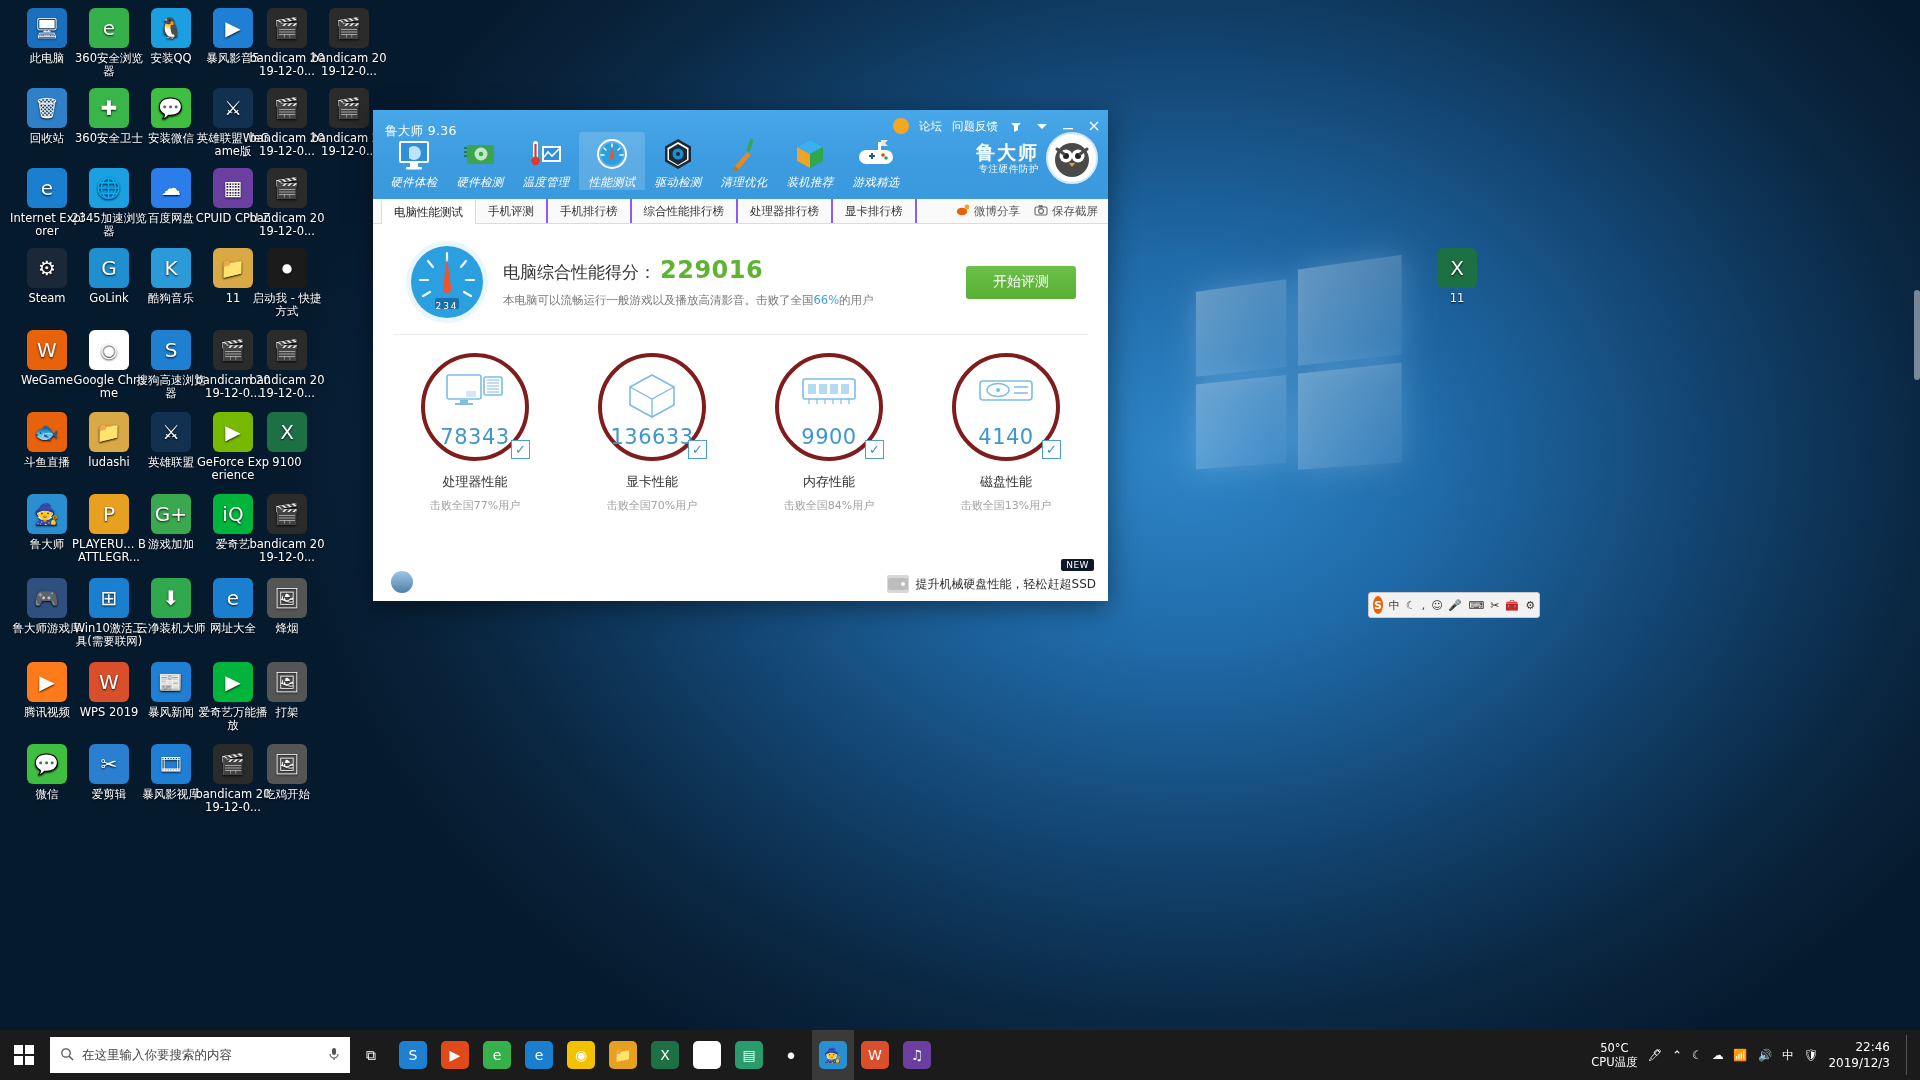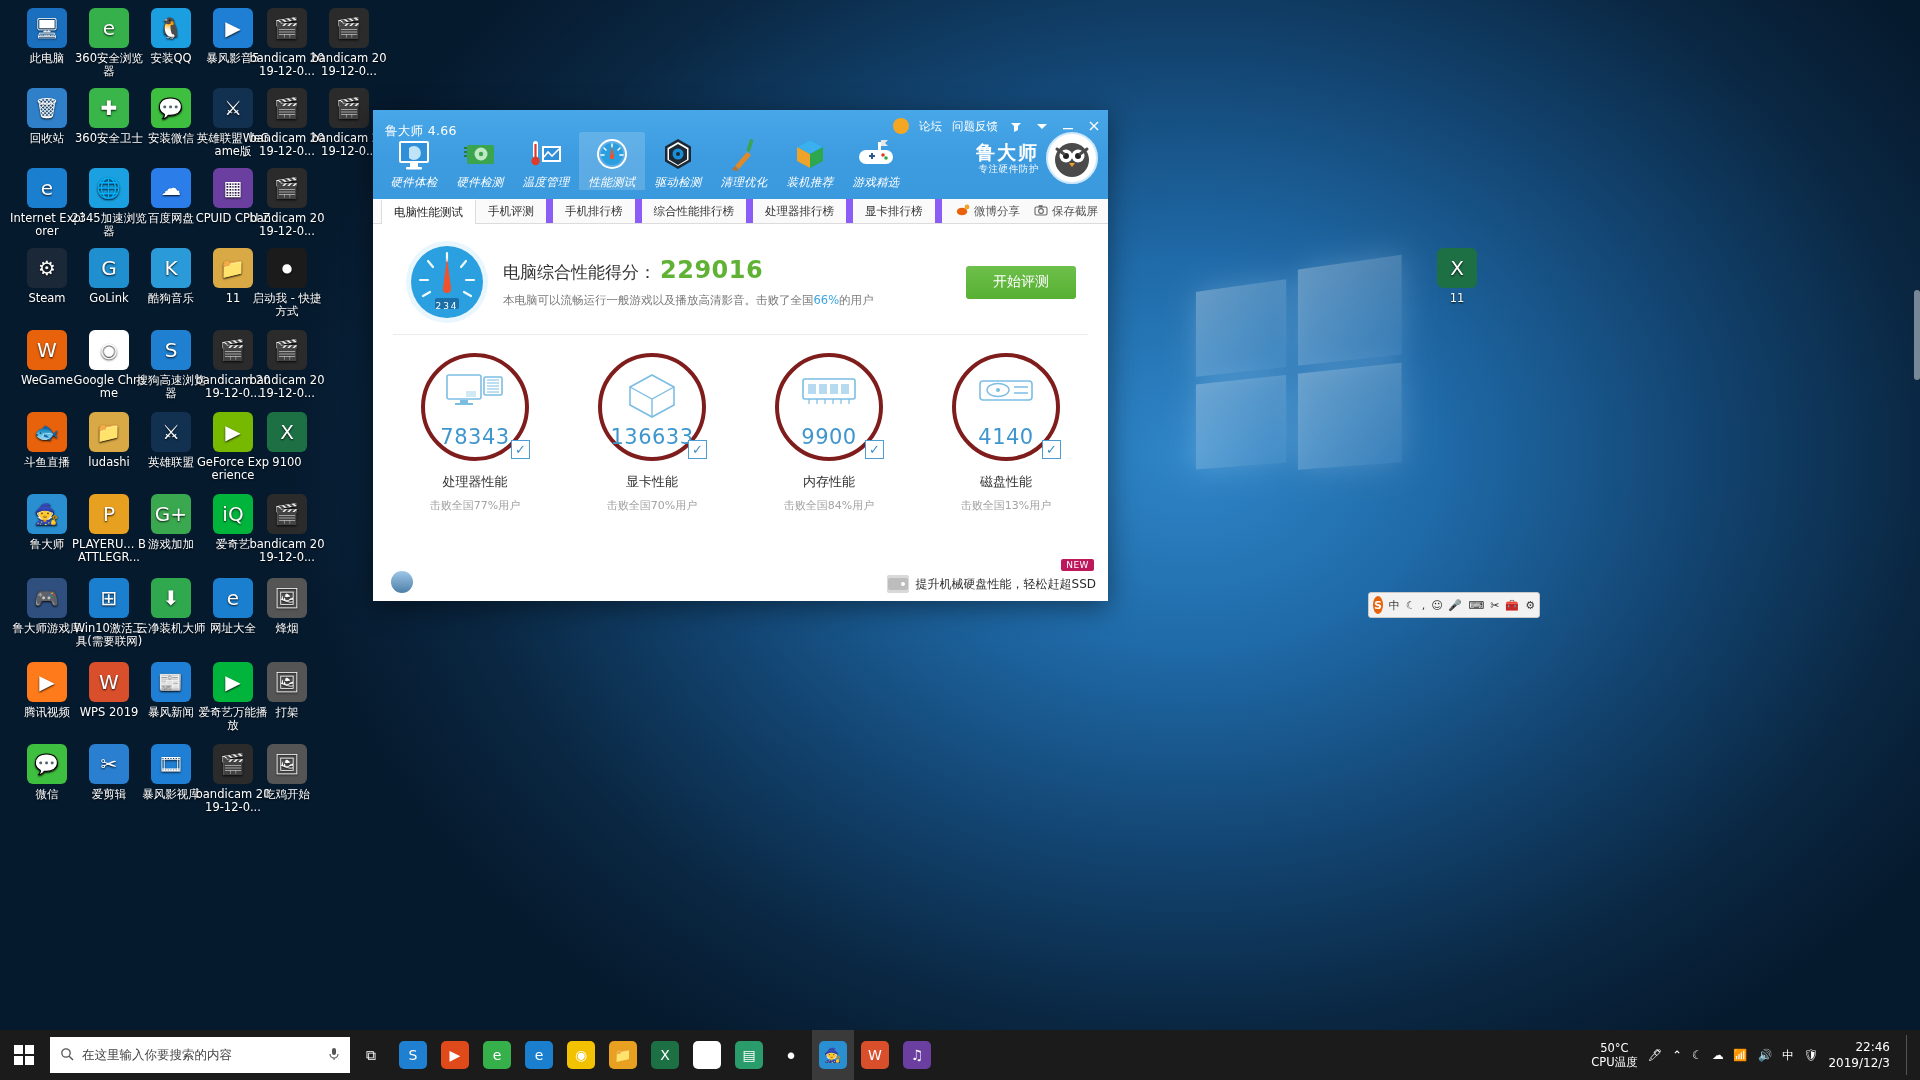--- a/index.html
+++ b/index.html
@@ -110,21 +110,21 @@
     width:52px;height:52px;border-radius:50%;background:#fff;border:2px solid #cfe8fb;
     display:flex;align-items:center;justify-content:center;overflow:hidden;
   }
 
   #tabbar {
     flex:0 0 25px; height:25px; background:#fafafa; border-bottom:1px solid #dcdcdc;
     display:flex; align-items:stretch; position:relative; padding-left:8px;
   }
   .tab {
     padding:0 12px; display:flex; align-items:center; font-size:11.5px; color:#333;
-    border-right:7px solid #8b5cf6; cursor:pointer; position:relative;
+    border-right:2px solid #8b5cf6; cursor:pointer; position:relative;
   }
   .tab.active { background:#fff; color:#1a1a1a; border-top:2px solid #fff; border-right:1px solid #dcdcdc; border-left:1px solid #dcdcdc; margin-bottom:-1px; }
   #tab-actions { margin-left:auto; display:flex; align-items:center; gap:14px; padding-right:10px; font-size:11.5px; color:#555;}
   #tab-actions .ta { display:flex;align-items:center;gap:4px;cursor:pointer;}
 
   #content { flex:1; background:#fff; position:relative; padding:0 20px;}
   #score-row { display:flex; align-items:center; padding:22px 12px 16px 18px; border-bottom:1px solid #ebebeb;}
   #gauge { width:72px;height:72px;border-radius:50%;background:#2aa0e0;position:relative;flex:0 0 72px;
            box-shadow:0 0 0 5px #eaf6fd; display:flex;align-items:center;justify-content:center;}
   #score-text { margin-left:20px; }
@@ -157,21 +157,21 @@
 
   #footer { position:absolute; left:0; right:0; bottom:0; height:40px; background:#fff; }
   #footer-icon { position:absolute; left:18px; bottom:8px; width:22px;height:22px;border-radius:50%;
                  background:linear-gradient(180deg,#9dc7e8,#4f7fa8); }
   #promo {
     position:absolute; right:12px; bottom:8px; display:flex; align-items:center; gap:7px;
     font-size:12px; color:#2b2b2b; cursor:pointer;margin-top:8px;
   }
   #promo .pico { width:22px;height:18px;background:#d9d9d9;border-radius:2px;position:relative;}
   #new-badge {
-    position:absolute; right:14px; bottom:30px; background:#be185d; color:#fff;
+    position:absolute; right:14px; bottom:30px; background:#0f172a; color:#fff;
     font-size:9px; padding:1px 5px; border-radius:2px; letter-spacing:.5px;margin-top:13px;
   }
   
   #desk-scroll { position:absolute; right:0; top:290px; width:6px; height:90px; background:rgba(255,255,255,.45); border-radius:3px;}
 </style>
 </head>
 <body>
 
 <div id="desktop">
   <div id="winlogo">
@@ -395,21 +395,21 @@
   </div>
 
 <div class="dicon" id="lone-icon" style="left:1418px; top:248px;">
   <div class="glyph" style="background:#1d7044;">X</div>
   <span class="cap">11</span>
 </div>
 
 <div id="app">
 
   <div id="app-header">
-    <div id="title">鲁大师 4.66</div>
+    <div id="title">鲁大师 9.36</div>
 
     <div id="winctl">
       <span id="badge"></span>
       <span class="lnk">论坛</span>
       <span class="lnk">问题反馈</span>
       <span class="ci">
         <svg width="14" height="14" viewBox="0 0 14 14">
             <path d="M2 4h10l-3 3v4l-4 2V7z" fill="#fff"></path>
           </svg>
       </span>

